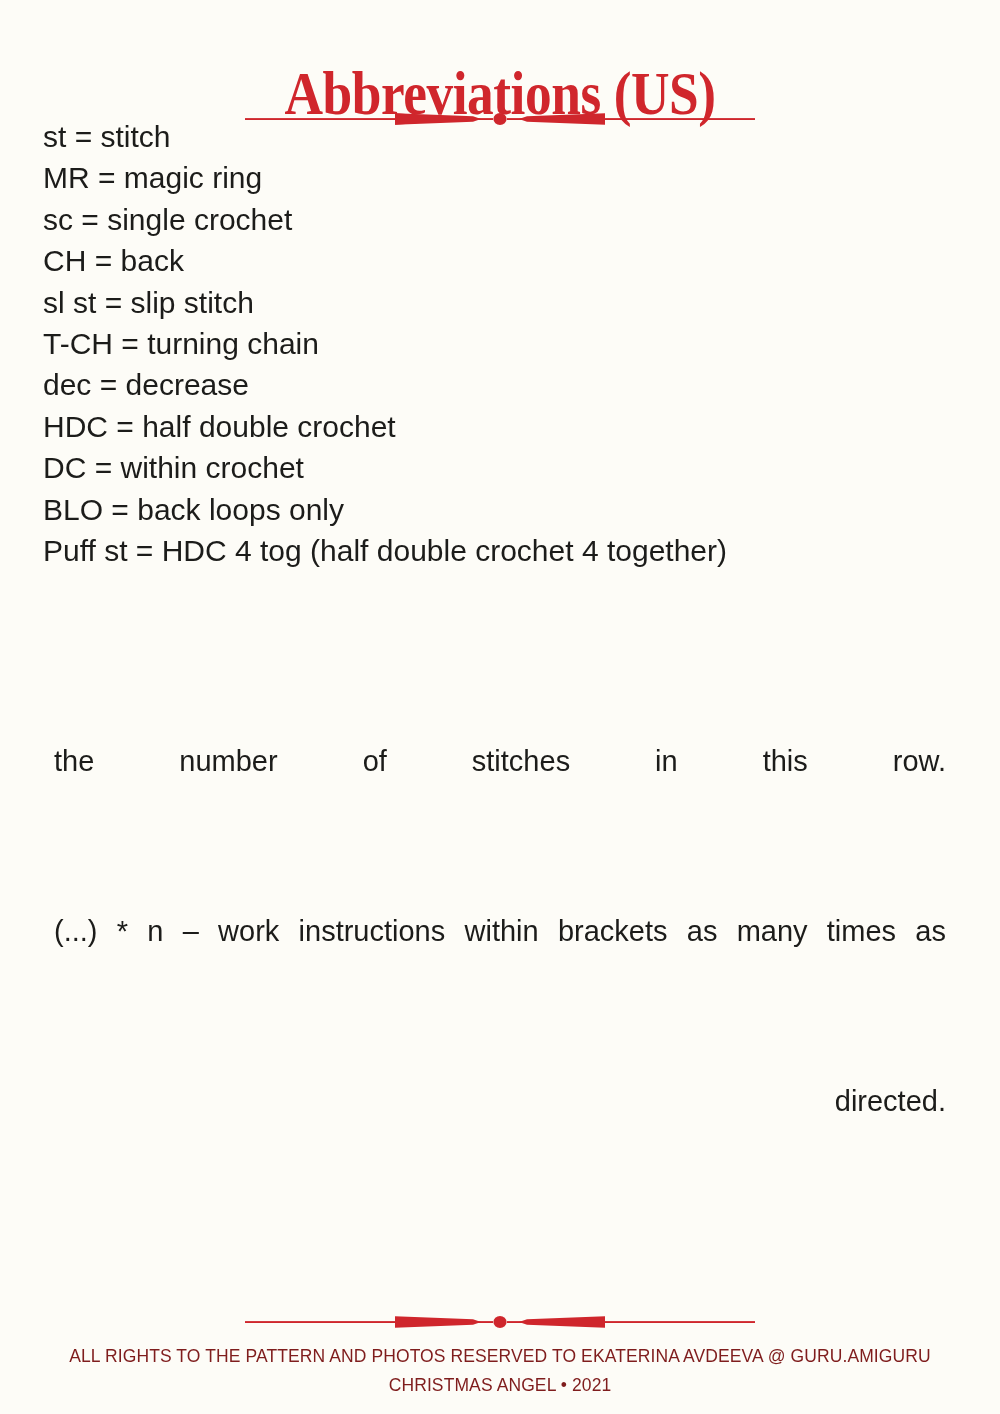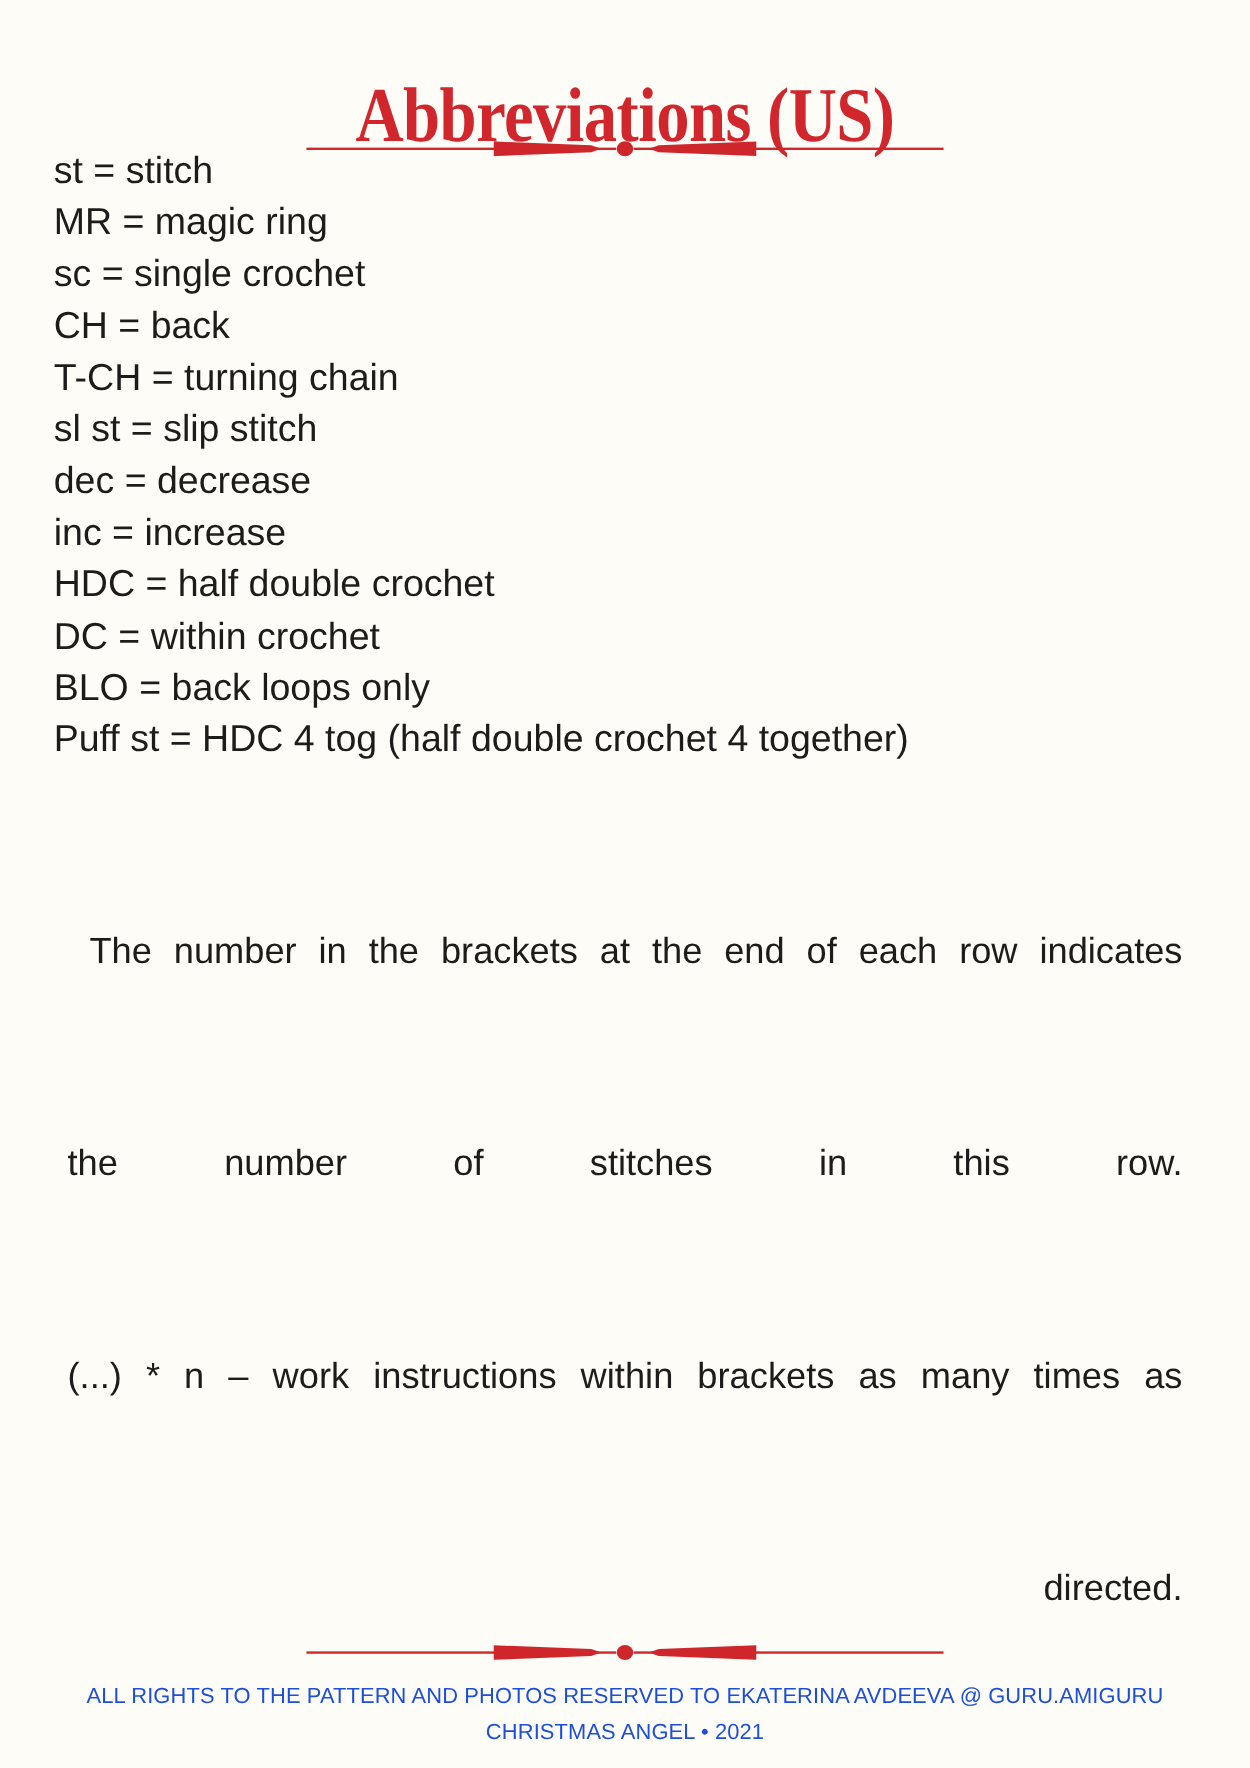--- a/index.html
+++ b/index.html
@@ -102,21 +102,21 @@
 
   
   .footer {
     position: absolute;
     left: 0;
     top: 1342px;
     width: 1000px;
     text-align: center;
     font-size: 17.5px;
     line-height: 29px;
-    color: #1d4ed8;
+    color: #7f1d1d;
     letter-spacing: 0.1px;
   }
   .footer div { white-space: nowrap; }
 </style>
 </head>
 <body>
 
 <div class="page">
 
   <h1 class="title">Abbreviations (US)</h1>
@@ -132,34 +132,32 @@
         <ellipse cx="255" cy="12" rx="6.6" ry="6"></ellipse>
       </g>
     </svg>
   </div>
 
   <div class="abbr-list">
     <div class="abbr-line">st = stitch</div>
     <div class="abbr-line">MR = magic ring</div>
     <div class="abbr-line">sc = single crochet</div>
     <div class="abbr-line">CH = back</div>
+    <div class="abbr-line">sl st = slip stitch</div>
     <div class="abbr-line">T-CH = turning chain</div>
-    <div class="abbr-line">sl st = slip stitch</div>
     <div class="abbr-line">dec = decrease</div>
-    <div class="abbr-line">inc = increase</div>
     <div class="abbr-line">HDC = half double crochet</div>
     <div class="abbr-line">DC = within crochet</div>
     <div class="abbr-line">BLO = back loops only</div>
     <div class="abbr-line">Puff st = HDC 4 tog (half double crochet 4 together)</div>
   </div>
 
   <div class="notes">
 
     <p class="note-block">
-      <span class="ln"> The number in the brackets at the end of each row indicates</span>
       <span class="ln">the number of stitches in this row.</span>
       <span class="ln">(...) * n – work instructions within brackets as many times as</span>
       <span class="ln last">directed.</span>
     </p>
 
     <p class="note-block">
       
       
       
       

